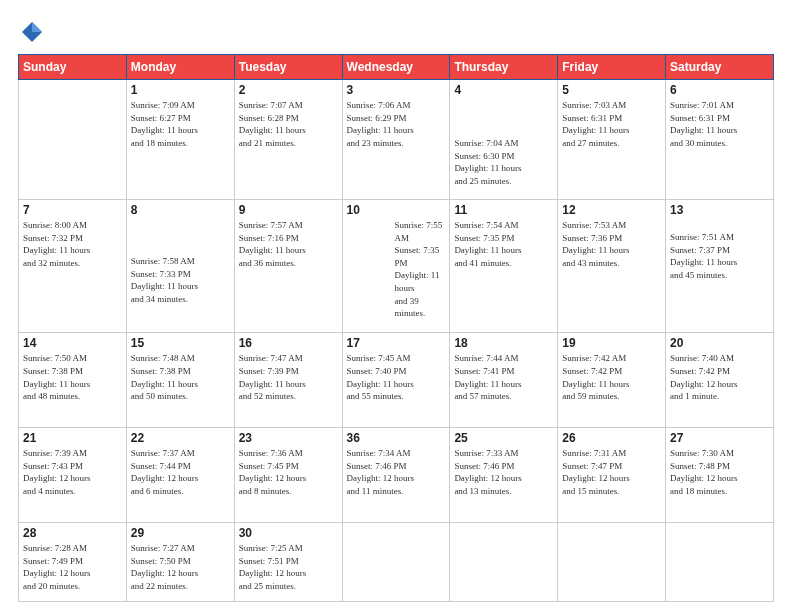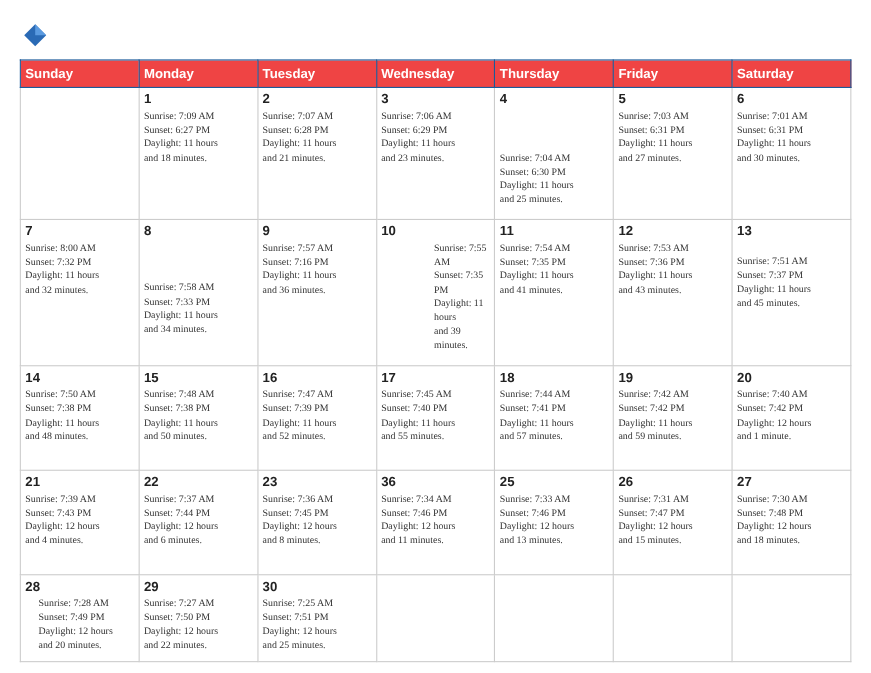--- a/index.html
+++ b/index.html
@@ -332,21 +332,21 @@
             <span class="day-number">27</span>
             <div class="day-info" style="white-space: pre-line;">Sunrise: 7:30 AM
 Sunset: 7:48 PM
 Daylight: 12 hours
 and 18 minutes.</div>
           </td>
         </tr>
         <tr>
           <td>
             <span class="day-number">28</span>
-            <div class="day-info" style="white-space: pre-line; margin-left: 12px;">Sunrise: 7:28 AM
+            <div class="day-info" style="white-space: pre-line;">Sunrise: 7:28 AM
 Sunset: 7:49 PM
 Daylight: 12 hours
 and 20 minutes.</div>
           </td>
           <td>
             <span class="day-number">29</span>
             <div class="day-info" style="white-space: pre-line;">Sunrise: 7:27 AM
 Sunset: 7:50 PM
 Daylight: 12 hours
 and 22 minutes.</div>

